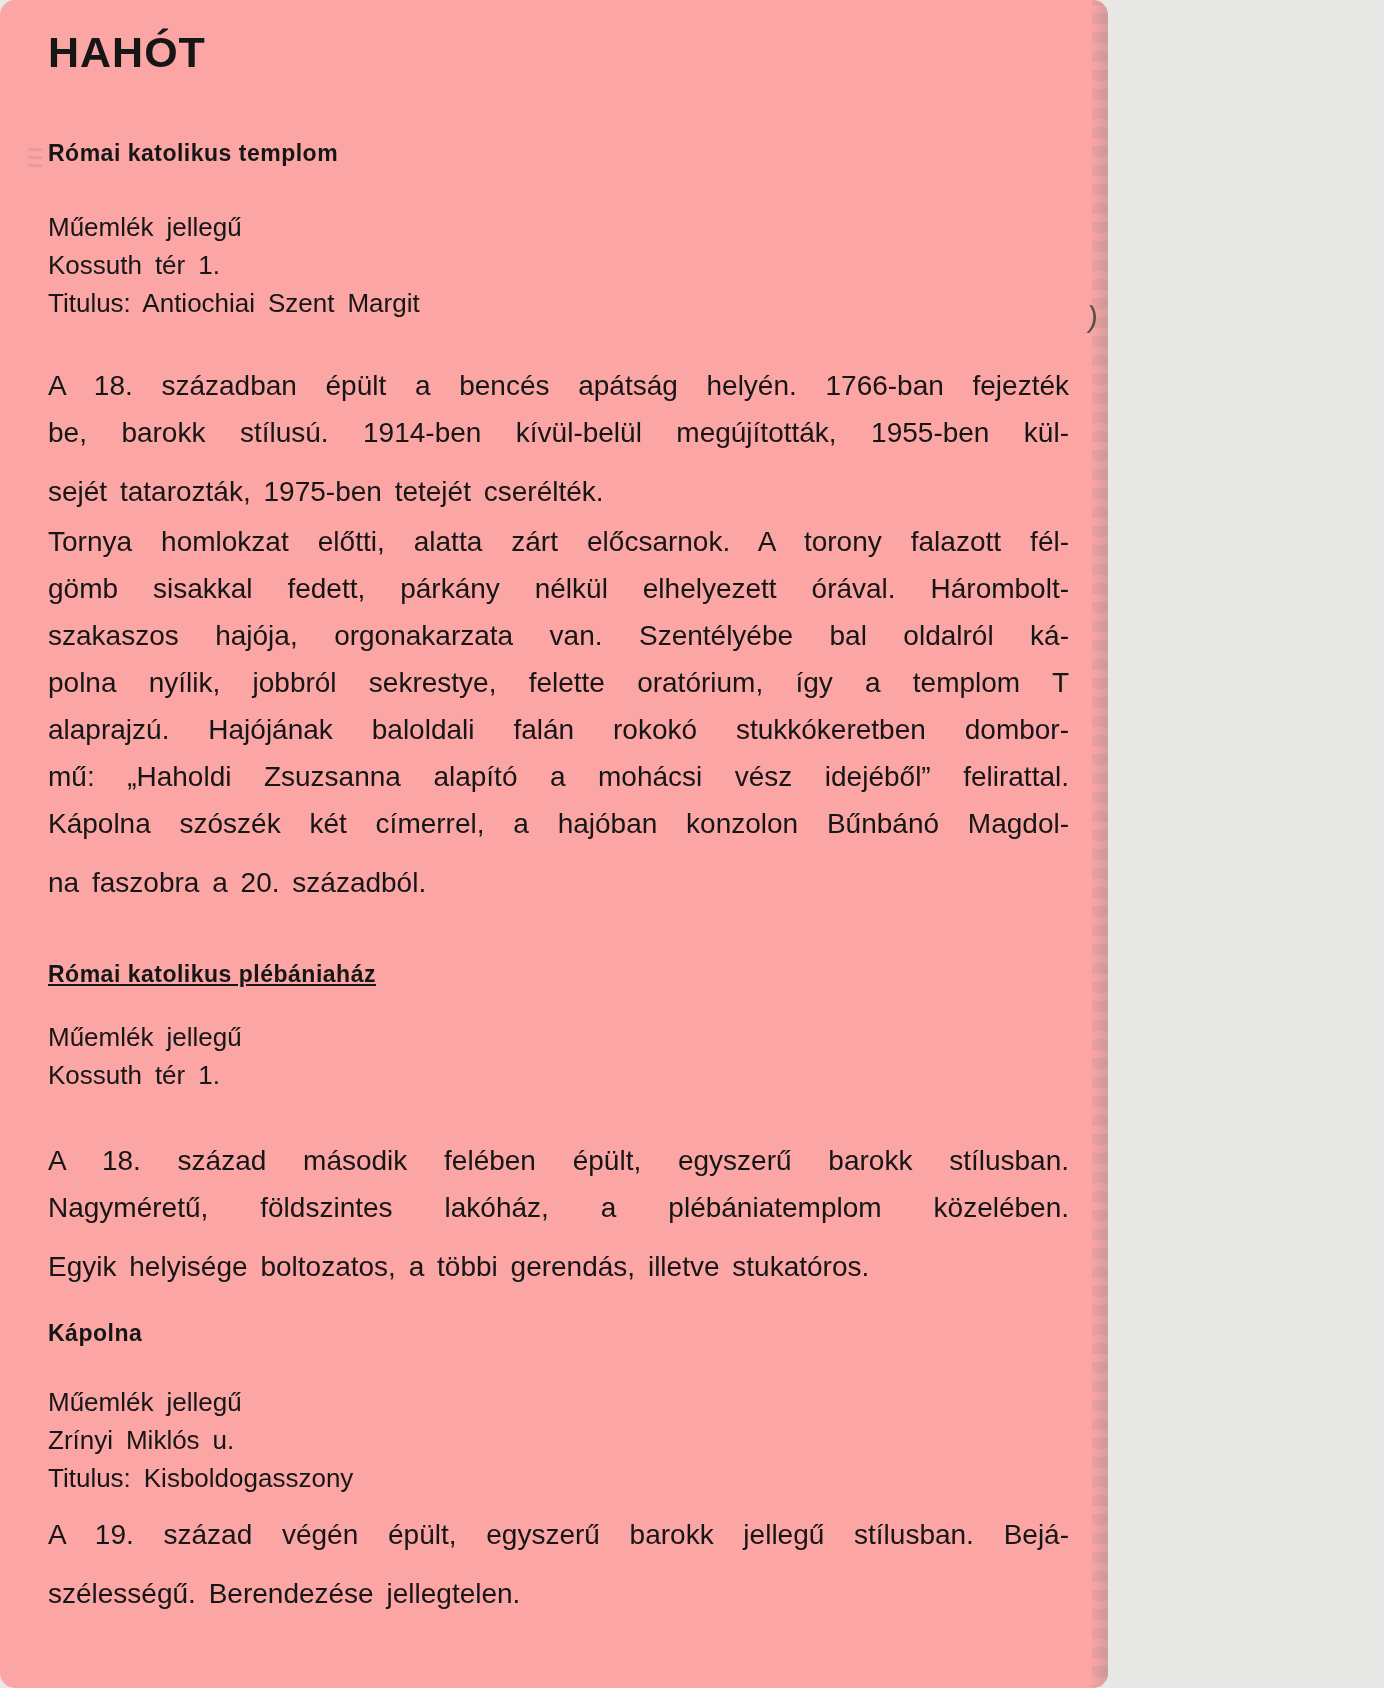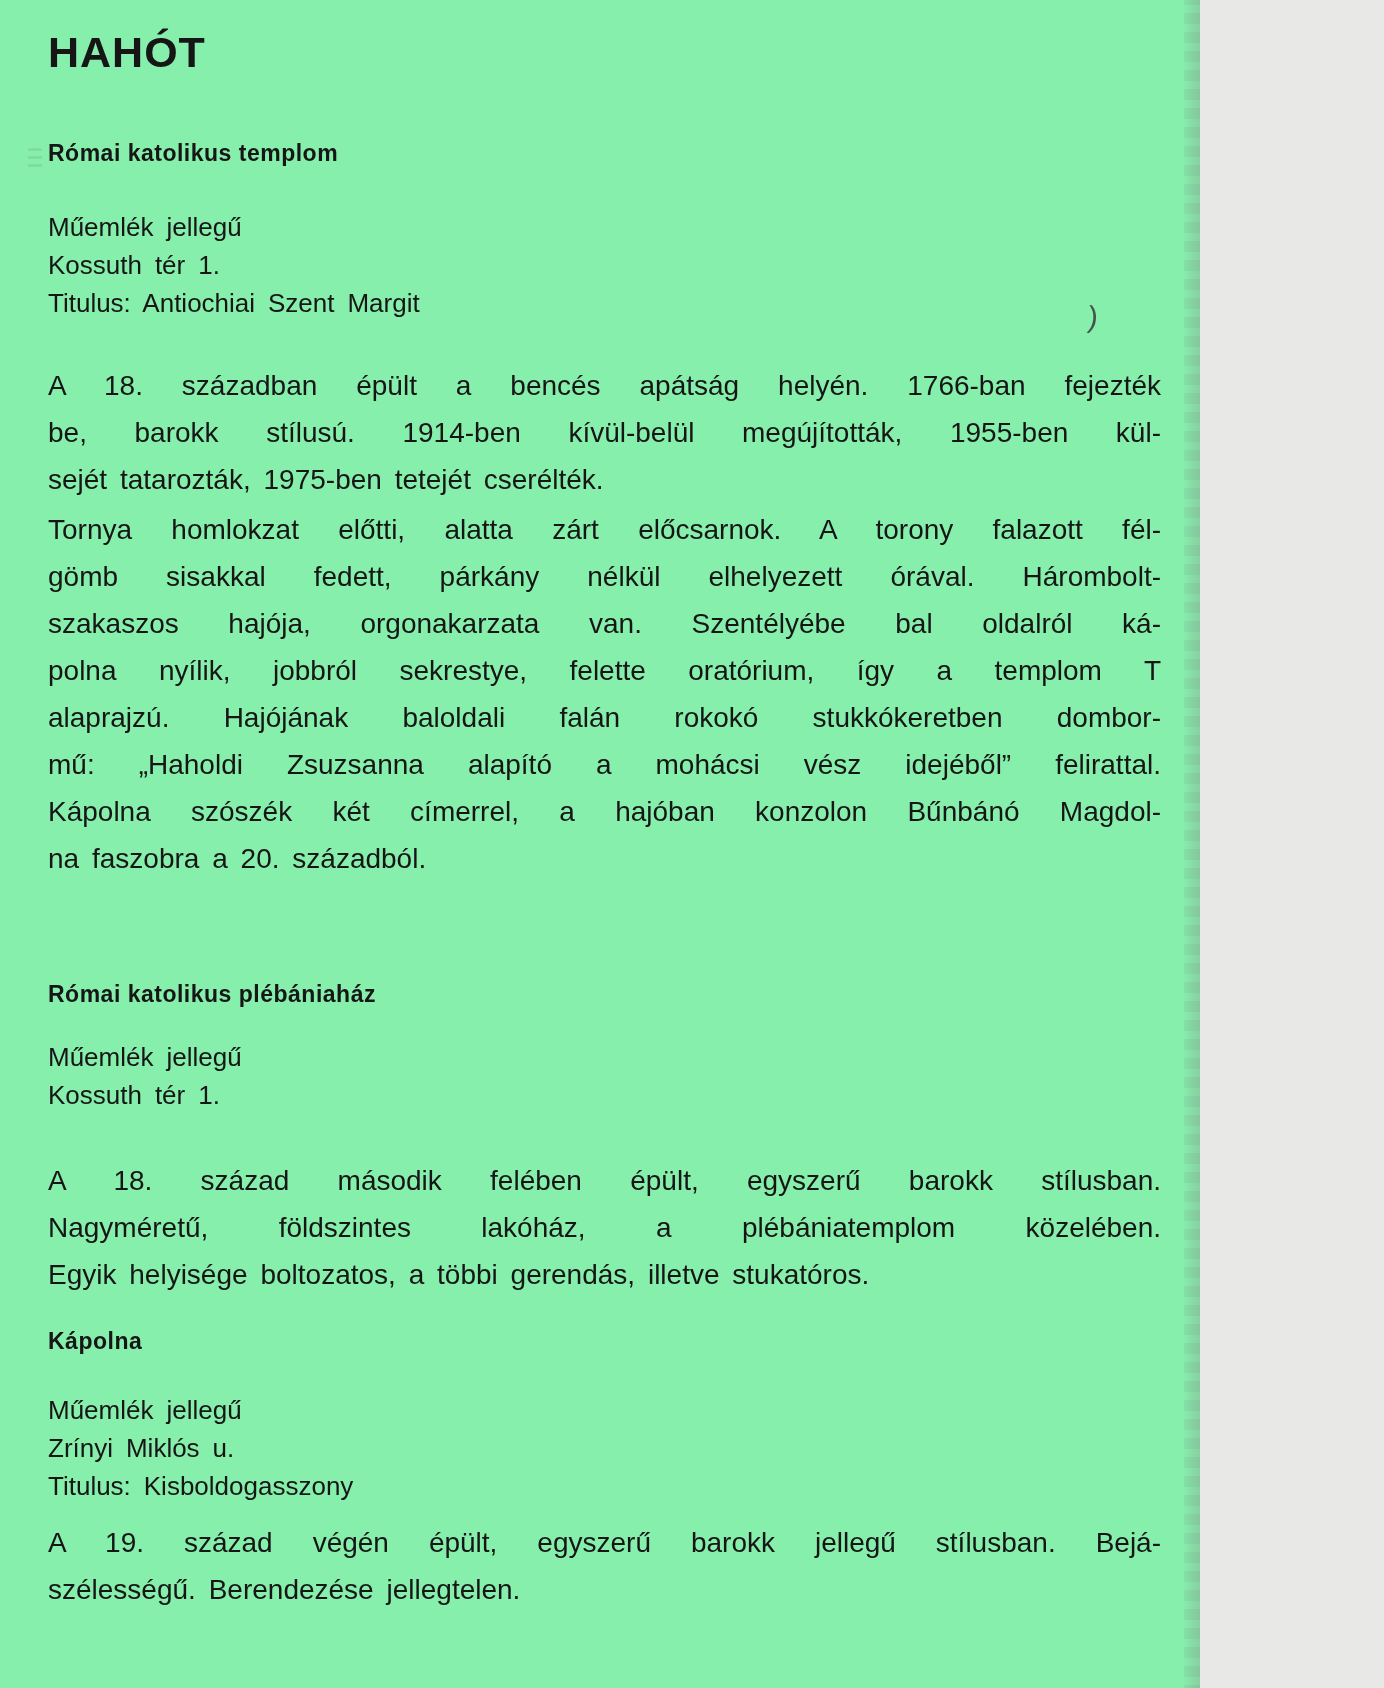--- a/index.html
+++ b/index.html
@@ -1,23 +1,24 @@
 <!DOCTYPE html>
 <html><head>
 <meta charset="utf-8">
 <style>
   html, body { margin: 0; padding: 0; background: #e8e8e6; }
   .page {
     position: relative;
-    width: 1200px;
+    width: 1108px;
     height: 1688px;
-    background: #86efac;
+    background: #fca5a5;
     color: #161616;
     font-family: "Liberation Sans", sans-serif;
     overflow: hidden;
+    border-radius: 15px;
     -webkit-font-smoothing: antialiased;
   }
   .content { padding: 0 39px 0 48px; }
 
   .doc-title {
     font-size: 43px;
     font-weight: 700;
     letter-spacing: 1px;
     line-height: 52px;
     margin: 26px 0 0 0;
@@ -35,28 +36,28 @@
     line-height: 38px;
     word-spacing: 0.22em;
   }
   .para { font-size: 28px; }
   .line {
     line-height: 47px;
     text-align: justify;
     text-align-last: justify;
     word-spacing: 0.18em;
   }
-  .line.last { text-align-last: left; }
+  .line.last { text-align-last: left; margin-top: 12px; }
 
   
   #sec-0 .sec-heading { margin-top: 53px; }
   #sec-0 .meta        { margin-top: 33px; }
   #sec-0 .para-0      { margin-top: 40px; }
   #sec-0 .para-1      { margin-top: 3px; }
-  #sec-1 .sec-heading { margin-top: 90px; }
+  #sec-1 .sec-heading { margin-top: 46px; text-decoration: underline; }
   #sec-1 .meta        { margin-top: 22px; }
   #sec-1 .para-0      { margin-top: 43px; }
   #sec-2 .sec-heading { margin-top: 21px; }
   #sec-2 .meta        { margin-top: 28px; }
   #sec-2 .para-0      { margin-top: 14px; }
 
   
   .scan-edge {
     position: absolute;
     top: 0; right: 0;

